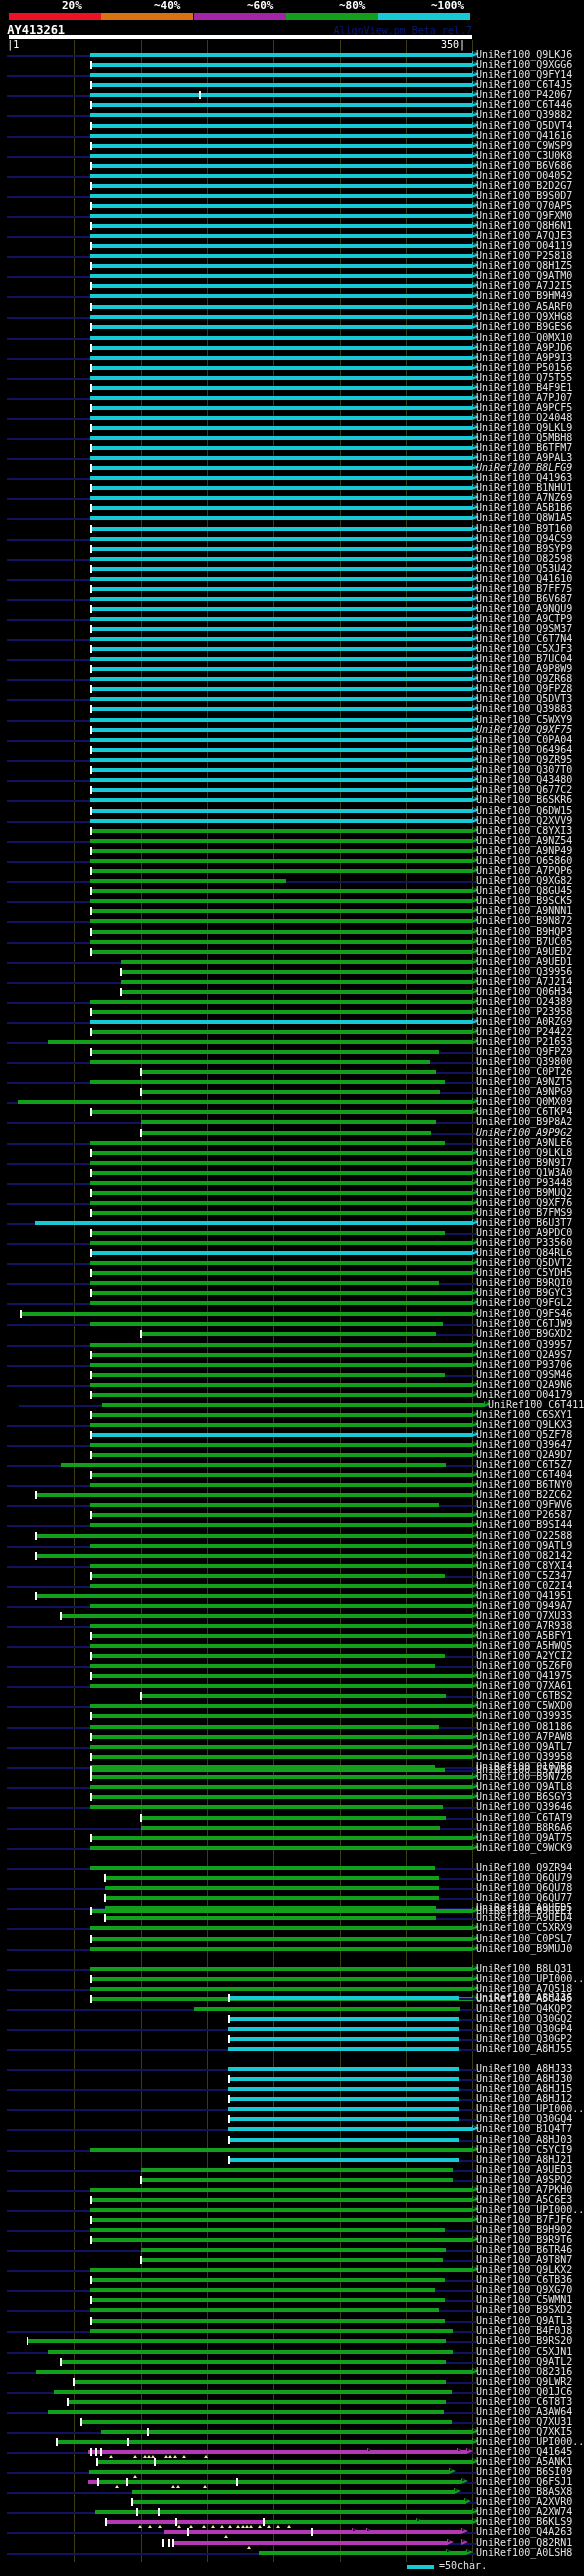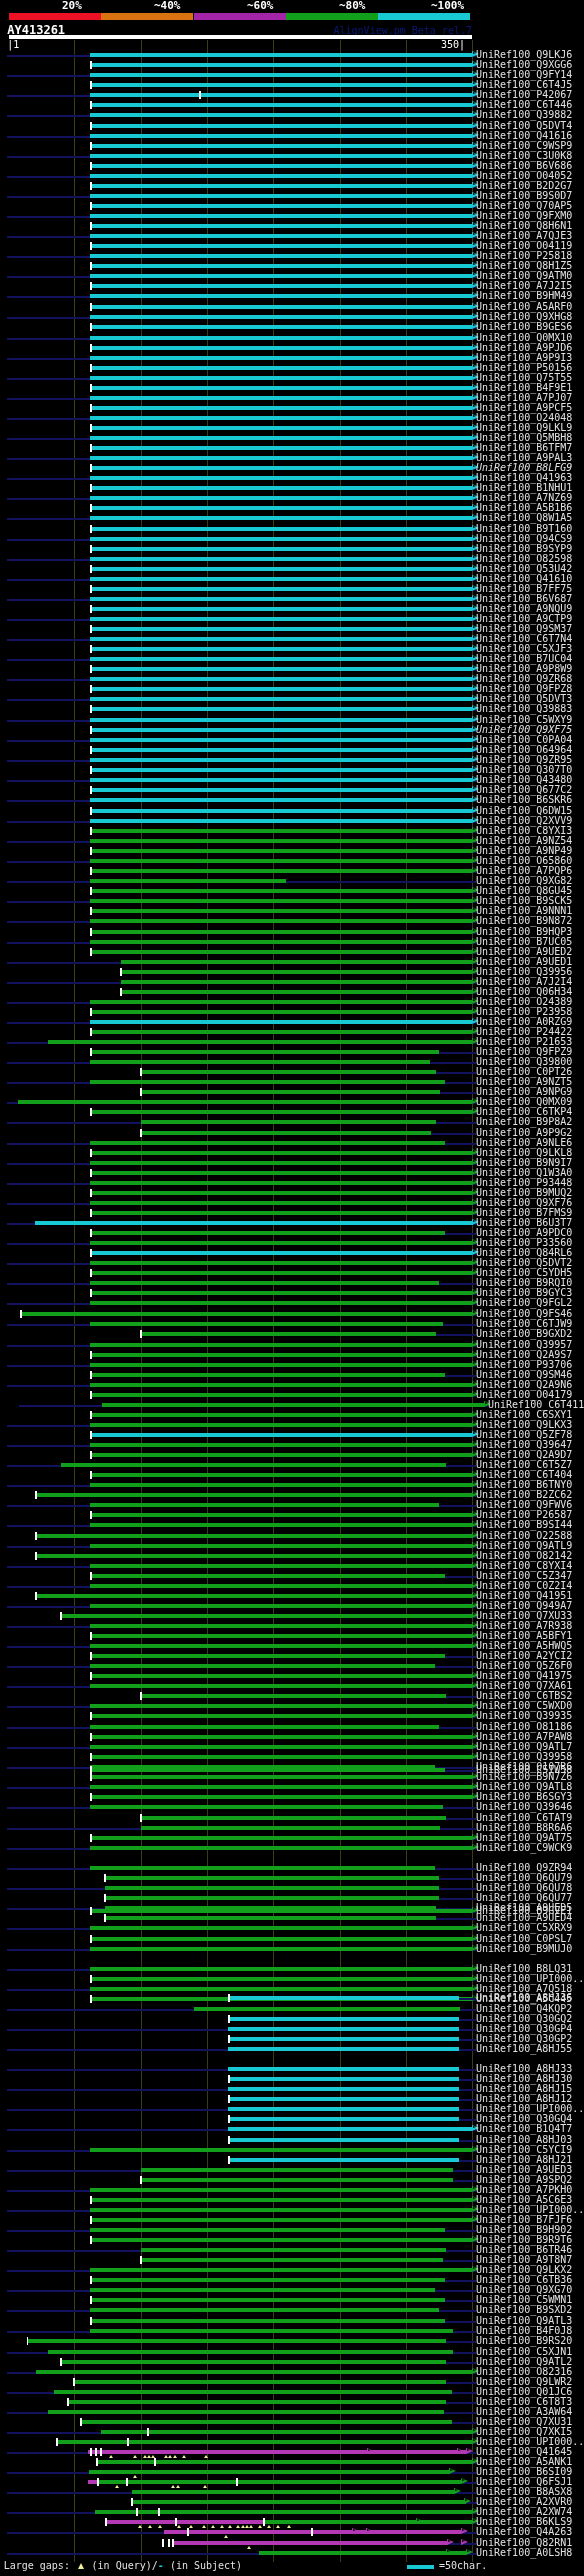--- a/index.html
+++ b/index.html
@@ -947,21 +947,21 @@
         <div class="ah" style="left: 472px; border-left-color: rgb(18, 160, 28);">
           <i></i>
         </div>
         <div class="rlabel">UniRef100_C6TKP4</div>
       </div>
       <div class="row" style="top: 1118px;">
         <div class="base" style="left: 7.3px; width: 469px; background: rgb(18, 18, 94);"></div>
         <div class="bar" style="left: 141px; width: 295px; background: rgb(18, 160, 28);"></div>
         <div class="rlabel">UniRef100_B9P8A2</div>
       </div>
-      <div class="row" style="top: 1129px;">
+      <div class="row" style="top: 1129px; font-style: italic;">
         <div class="base" style="left: 141px; width: 335px; background: rgb(18, 18, 94);"></div>
         <div class="bar" style="left: 141px; width: 290px; background: rgb(18, 160, 28);"></div>
         <div class="tick" style="left: 140px;"></div>
         <div class="rlabel">UniRef100_A9P9G2</div>
       </div>
       <div class="row" style="top: 1139px;">
         <div class="base" style="left: 7.3px; width: 469px; background: rgb(18, 18, 94);"></div>
         <div class="bar" style="left: 90px; width: 355px; background: rgb(18, 160, 28);"></div>
         <div class="rlabel">UniRef100_A9NLE6</div>
       </div>
@@ -2055,24 +2055,17 @@
         <div class="ah" style="left: 446px; border-left-color: rgb(18, 160, 28);">
           <i></i>
         </div>
         <div class="ah" style="left: 466px; border-left-color: rgb(18, 160, 28);">
           <i></i>
         </div>
         <div class="rlabel">UniRef100_A0LSH8</div>
       </div>
     </div>
 
-  <div id="legend">
-    <span style="margin-left:3.7px;">Large gaps:</span>
-    <span class="ltri"></span>
-    <span>(in Query)/</span><span class="cdash">-</span>
-    <span> </span>
-    <span>(in Subject)</span>
-  </div>
   <div id="scalebar"></div>
   <div id="scaletext">=50char.</div>
 
 </div>
 
 
 </body></html>

